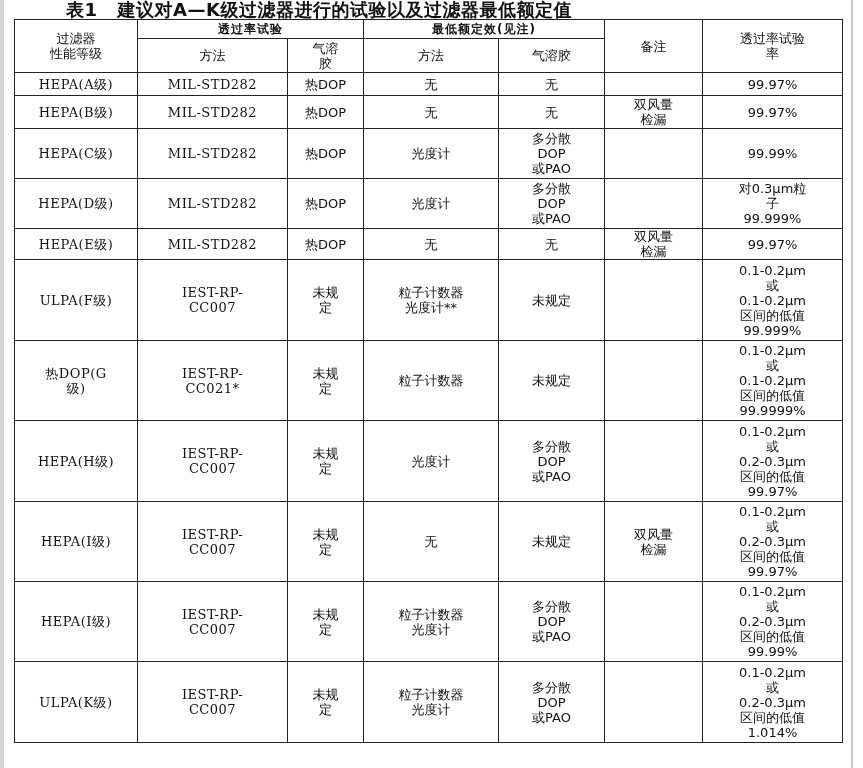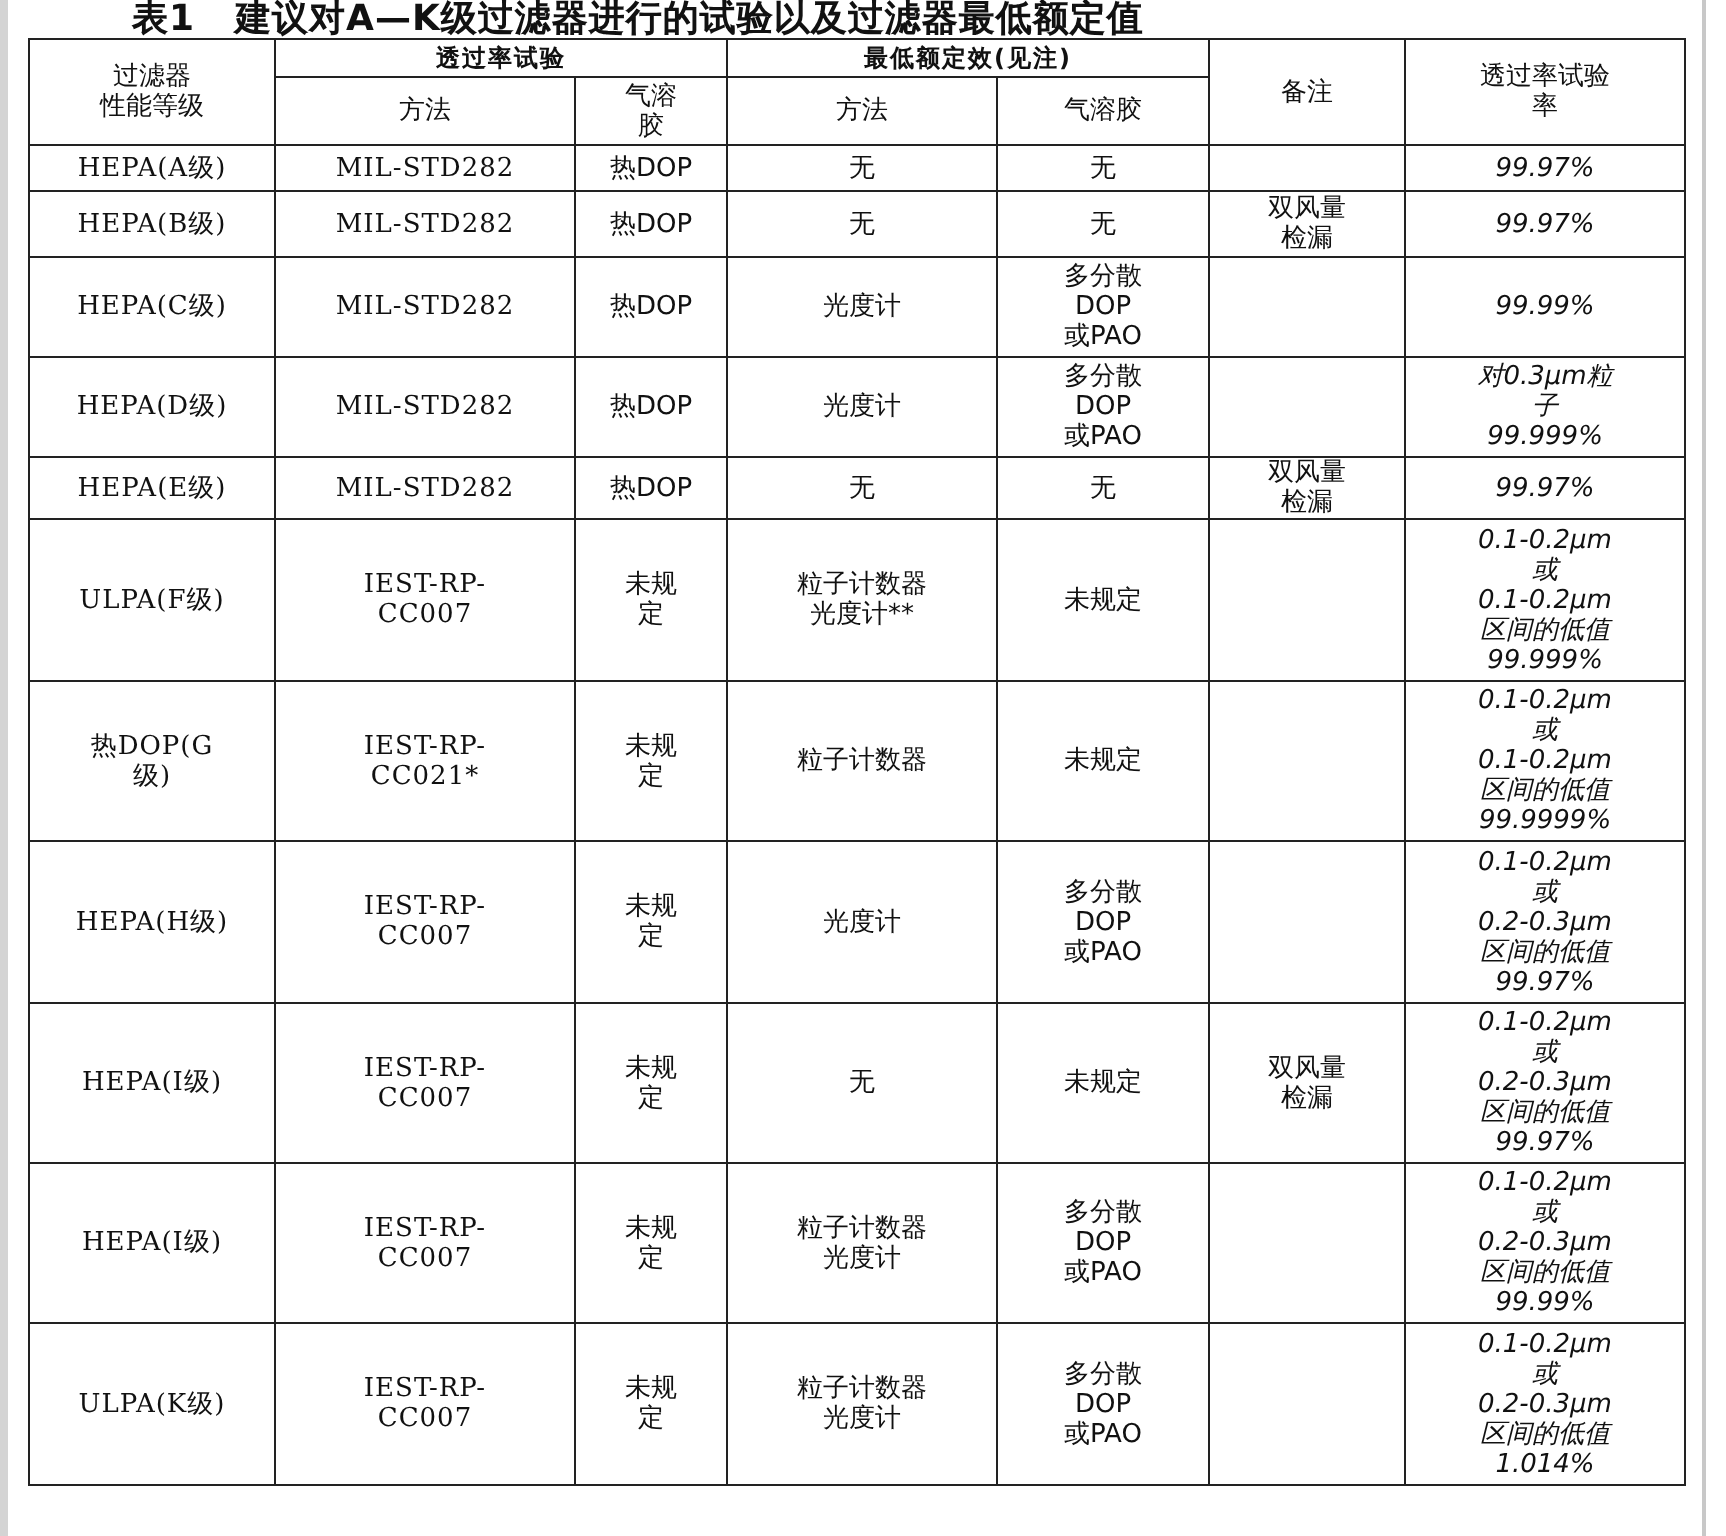--- a/index.html
+++ b/index.html
@@ -19,21 +19,21 @@
       border-collapse: collapse; table-layout: fixed;
       width: 828px;
     }
     table.spec td, table.spec th {
       border: 1.6px solid #222; text-align: center; vertical-align: middle;
       padding: 0; font-weight: normal; font-size: 13px; line-height: 15px; overflow: hidden;
     }
     table.spec th.grp { font-weight: bold; font-size: 12px; letter-spacing: 1px; }
     .mono { font-family: "DejaVu Serif", serif; font-size: 12px; letter-spacing: 0.5px; margin-top: 44px; }
     .sm { font-size: 12px; line-height: 14px; }
-    .eff { font-size: 12px; line-height: 13px; font-style: italic; }
+    .eff { font-size: 12px; line-height: 13px; }
     .line { display: block; }
   </style>
 </head>
 <body>
 
 <div class="left-strip"></div>
 <div class="right-strip"></div>
 
 <div class="title">
   <span class="num">表1</span><span>建议对A—K级过滤器进行的试验以及过滤器最低额定值</span>

